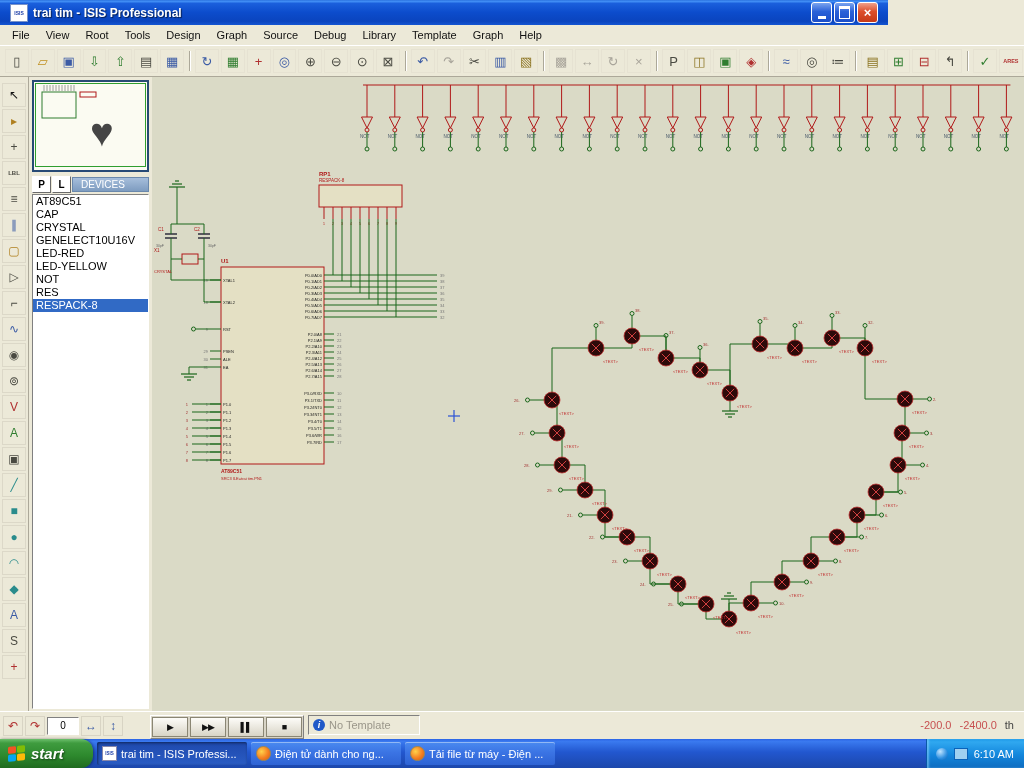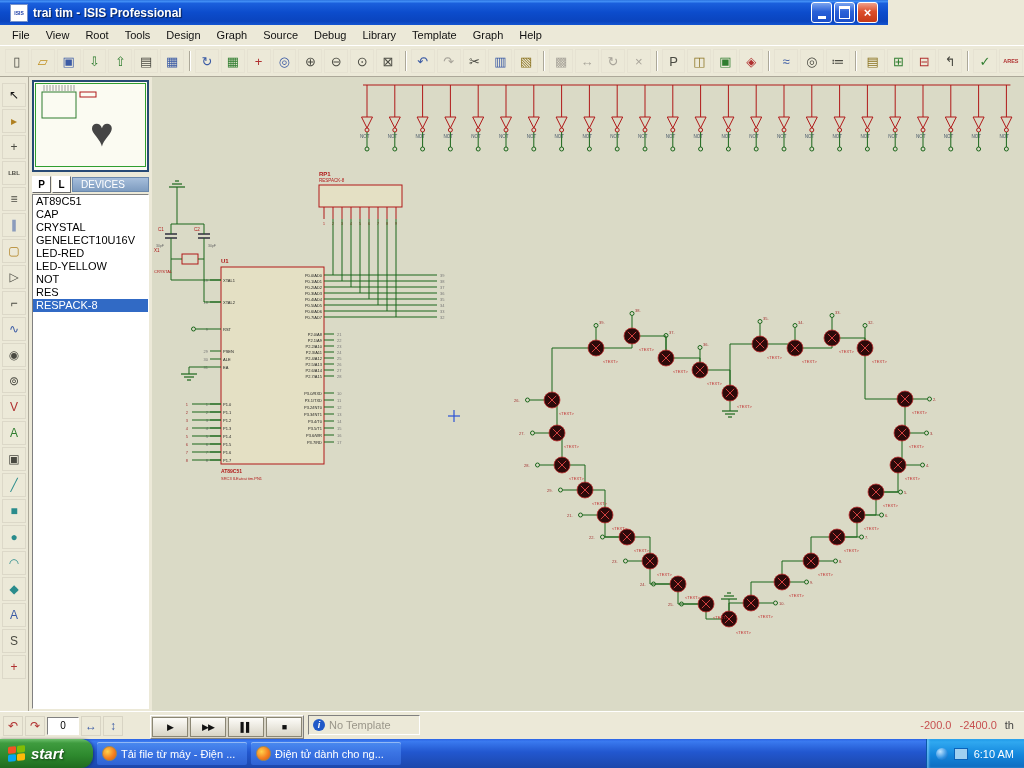--- a/index.html
+++ b/index.html
@@ -962,27 +962,31 @@
   <div id="start-btn">
     <span id="start-flag">
       <i class="fr"></i>
         <i class="fg"></i>
         <i class="fb"></i>
         <i class="fy"></i>
     </span>
     <span>start</span>
   </div>
   <div id="task-items" style="display:flex">
-      <div class="task-item">
-        <span class="ti-ff"></span>
-        <span class="ti-label">Tải file từ máy - Điện ...</span>
+      <div class="task-item active">
+        <span class="ti-isis">ISIS</span>
+        <span class="ti-label">trai tim - ISIS Professi...</span>
       </div>
       <div class="task-item">
         <span class="ti-ff"></span>
         <span class="ti-label">Điện tử dành cho ng...</span>
+      </div>
+      <div class="task-item">
+        <span class="ti-ff"></span>
+        <span class="ti-label">Tải file từ máy - Điện ...</span>
       </div>
     </div>
   <div id="tray">
     <span class="tray-ic1"></span>
     <span class="tray-ic2"></span>
     <span id="tray-time">6:10 AM</span>
   </div>
 </div>
 
 </body></html>

